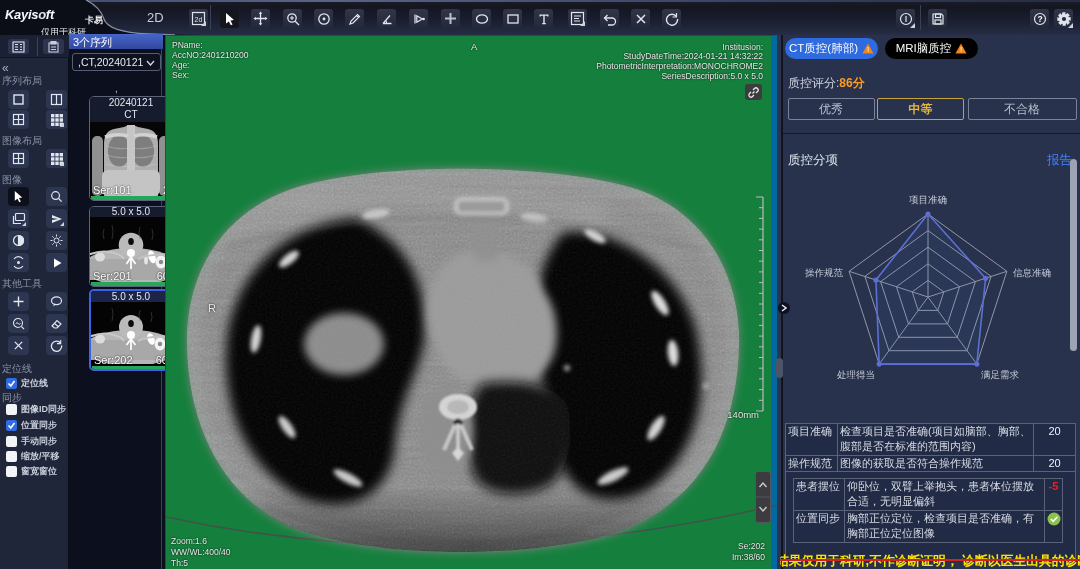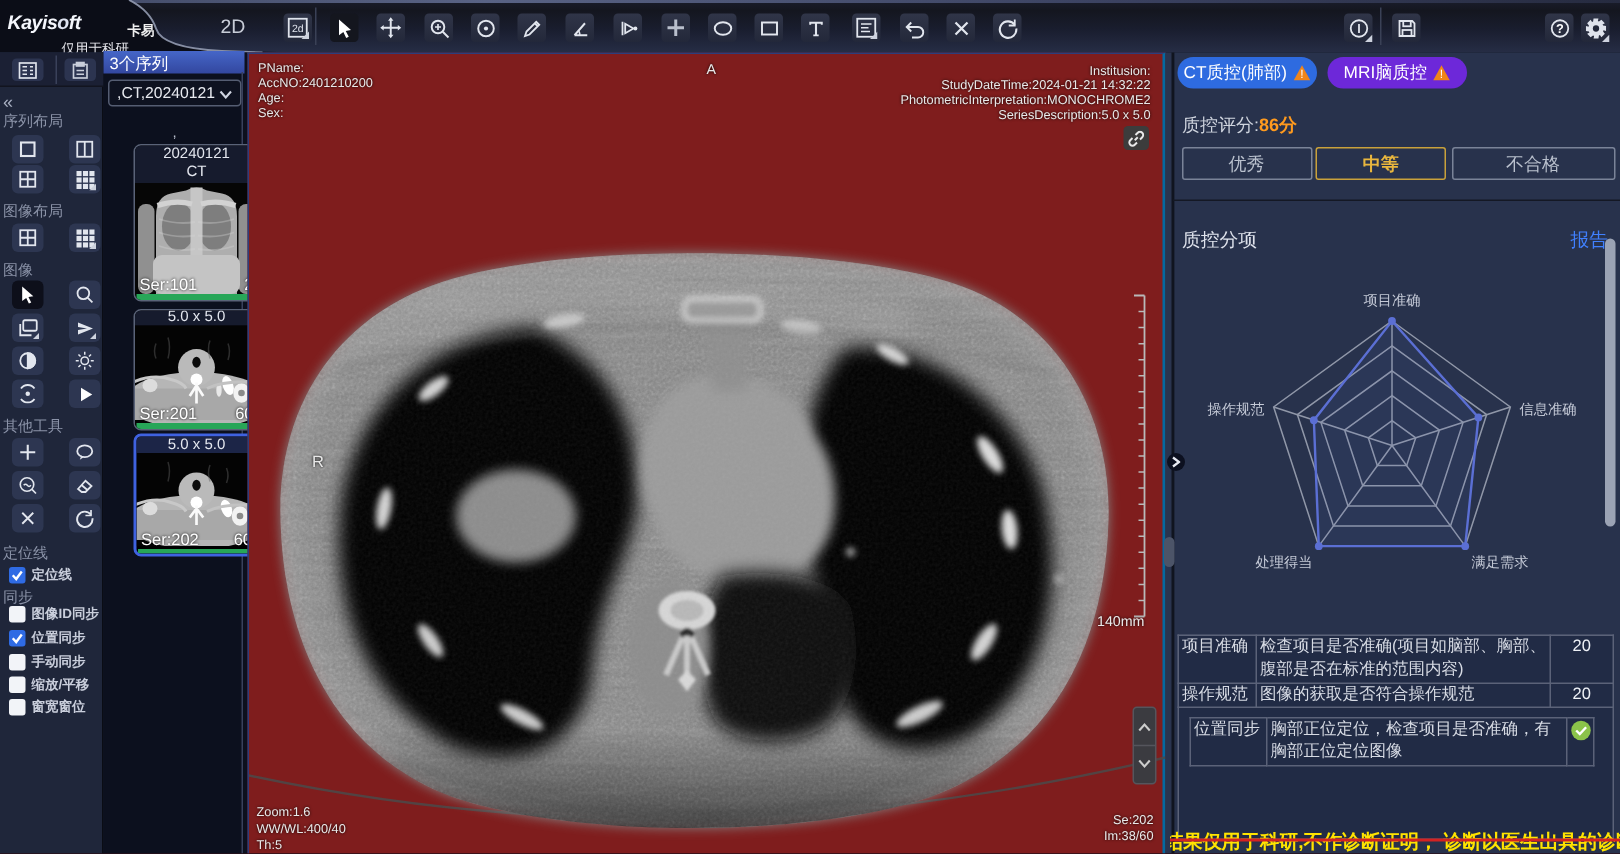--- a/index.html
+++ b/index.html
@@ -37,21 +37,21 @@
 #thumbcol { left:69px; top:35px; width:96px; height:534px; background:#0c101e; }
 #serhdr { position:absolute; left:0; top:-1px; width:94px; height:14.5px; background:linear-gradient(180deg,#4566c8,#33479f); color:#fff; font-size:11px; padding:1px 0 0 4px; }
 #serdrop { position:absolute; left:3px; top:18px; width:89px; height:18px; background:#0e1220; border:1px solid #555d72; border-radius:3px; color:#e8eaf0; font-size:10.5px; line-height:16px; padding-left:5px; }
 .tcard { position:absolute; left:20px; width:84px; border:1px solid #5a6378; border-radius:5px; background:#000; overflow:hidden; }
 .tcard.sel { border:2px solid #3f62e0; }
 .tlabel { width:100%; background:#161b2d; color:#e4e7ef; font-size:10px; text-align:center; }
 .serrow { position:absolute; left:0; bottom:3.5px; width:100%; color:#fff; font-size:11px; padding:0 3px; display:flex; justify-content:space-between; text-shadow:0 0 2px #000; }
 .gbar { position:absolute; left:1px; bottom:0; height:3.5px; width:98%; background:#27a658; }
 
 
-#viewer { left:165px; top:35px; width:612px; height:534px; background:#7f1d1d; border-top:1px solid #2c3e7c; border-left:1px solid #2c3e7c; border-right:2px solid #0369a1; }
+#viewer { left:165px; top:35px; width:612px; height:534px; background:#15803d; border-top:1px solid #2c3e7c; border-left:1px solid #2c3e7c; border-right:6px solid #0369a1; }
 .ovl { position:absolute; color:#e9e9e9; font-size:8.5px; line-height:9.9px; text-shadow:0 0 2px #000; }
 .ovr { text-align:right; }
 
 
 #gutter { left:777px; top:35px; width:6px; height:534px; background:#2a344f; border-right:2px solid #10141f; }
 
 
 #panel { left:783px; top:35px; width:297px; height:534px; background:#28324c; }
 .pill { position:absolute; top:3px; height:21px; border-radius:10.5px; color:#fff; font-size:11.5px;
   display:flex; align-items:center; justify-content:center; gap:4px; }
@@ -666,21 +666,21 @@
   </div>
   <div class="abs" style="left:776.4px;top:357.9px;width:7px;height:20px;border-radius:3.5px;background:#4c5468;z-index:20"></div>
 
   <div id="panel" class="abs">
     <div class="pill" style="left:2px;width:93px;background:#2e6be0">CT质控(肺部)
       <svg width="12" height="11" viewBox="0 0 12 11">
           <path d="M6,0.5 L11.5,10.5 L0.5,10.5 Z" fill="#f08519"></path>
           <text x="6" y="9.3" font-size="8" fill="#fff" text-anchor="middle" font-family="Liberation Sans">!</text>
         </svg>
     </div>
-    <div class="pill" style="left:102px;width:93px;background:#6d28d9">MRI脑质控
+    <div class="pill" style="left:102px;width:93px;background:#000000">MRI脑质控
       <svg width="12" height="11" viewBox="0 0 12 11">
           <path d="M6,0.5 L11.5,10.5 L0.5,10.5 Z" fill="#f08519"></path>
           <text x="6" y="9.3" font-size="8" fill="#fff" text-anchor="middle" font-family="Liberation Sans">!</text>
         </svg>
     </div>
     <div id="score">质控评分:<b>86分</b></div>
     <div class="qbtn" style="left:4.5px;width:87px">优秀</div>
     <div class="qbtn mid" style="left:94px;width:87px">中等</div>
     <div class="qbtn" style="left:184.5px;width:109px">不合格</div>
     <div id="pdivider"></div>
@@ -734,20 +734,25 @@
           </tr>
     </tbody>
       </table>
     <table class="qtable" style="left:7px;top:54px;width:270px">
       <colgroup>
           <col style="width:51px">
           <col style="width:200px">
           <col>
         </colgroup>
       <tbody>
+          <tr style="height:32px">
+            <td>患者摆位</td>
+            <td>仰卧位，双臂上举抱头，患者体位摆放合适，无明显偏斜</td>
+            <td class="scoreneg">-5</td>
+          </tr>
       <tr style="height:32px">
             <td>位置同步</td>
             <td>胸部正位定位，检查项目是否准确，有胸部正位定位图像</td>
             <td>
         <svg width="14" height="14" viewBox="0 0 14 14" style="display:block;margin:1px auto">
                 <circle cx="7" cy="7" r="6.5" fill="#8bc34a"></circle>
                 <path d="M3.8,7 L6.2,9.4 L10.4,4.8" fill="none" stroke="#fff" stroke-width="1.6"></path>
               </svg>
       </td>
           </tr>

